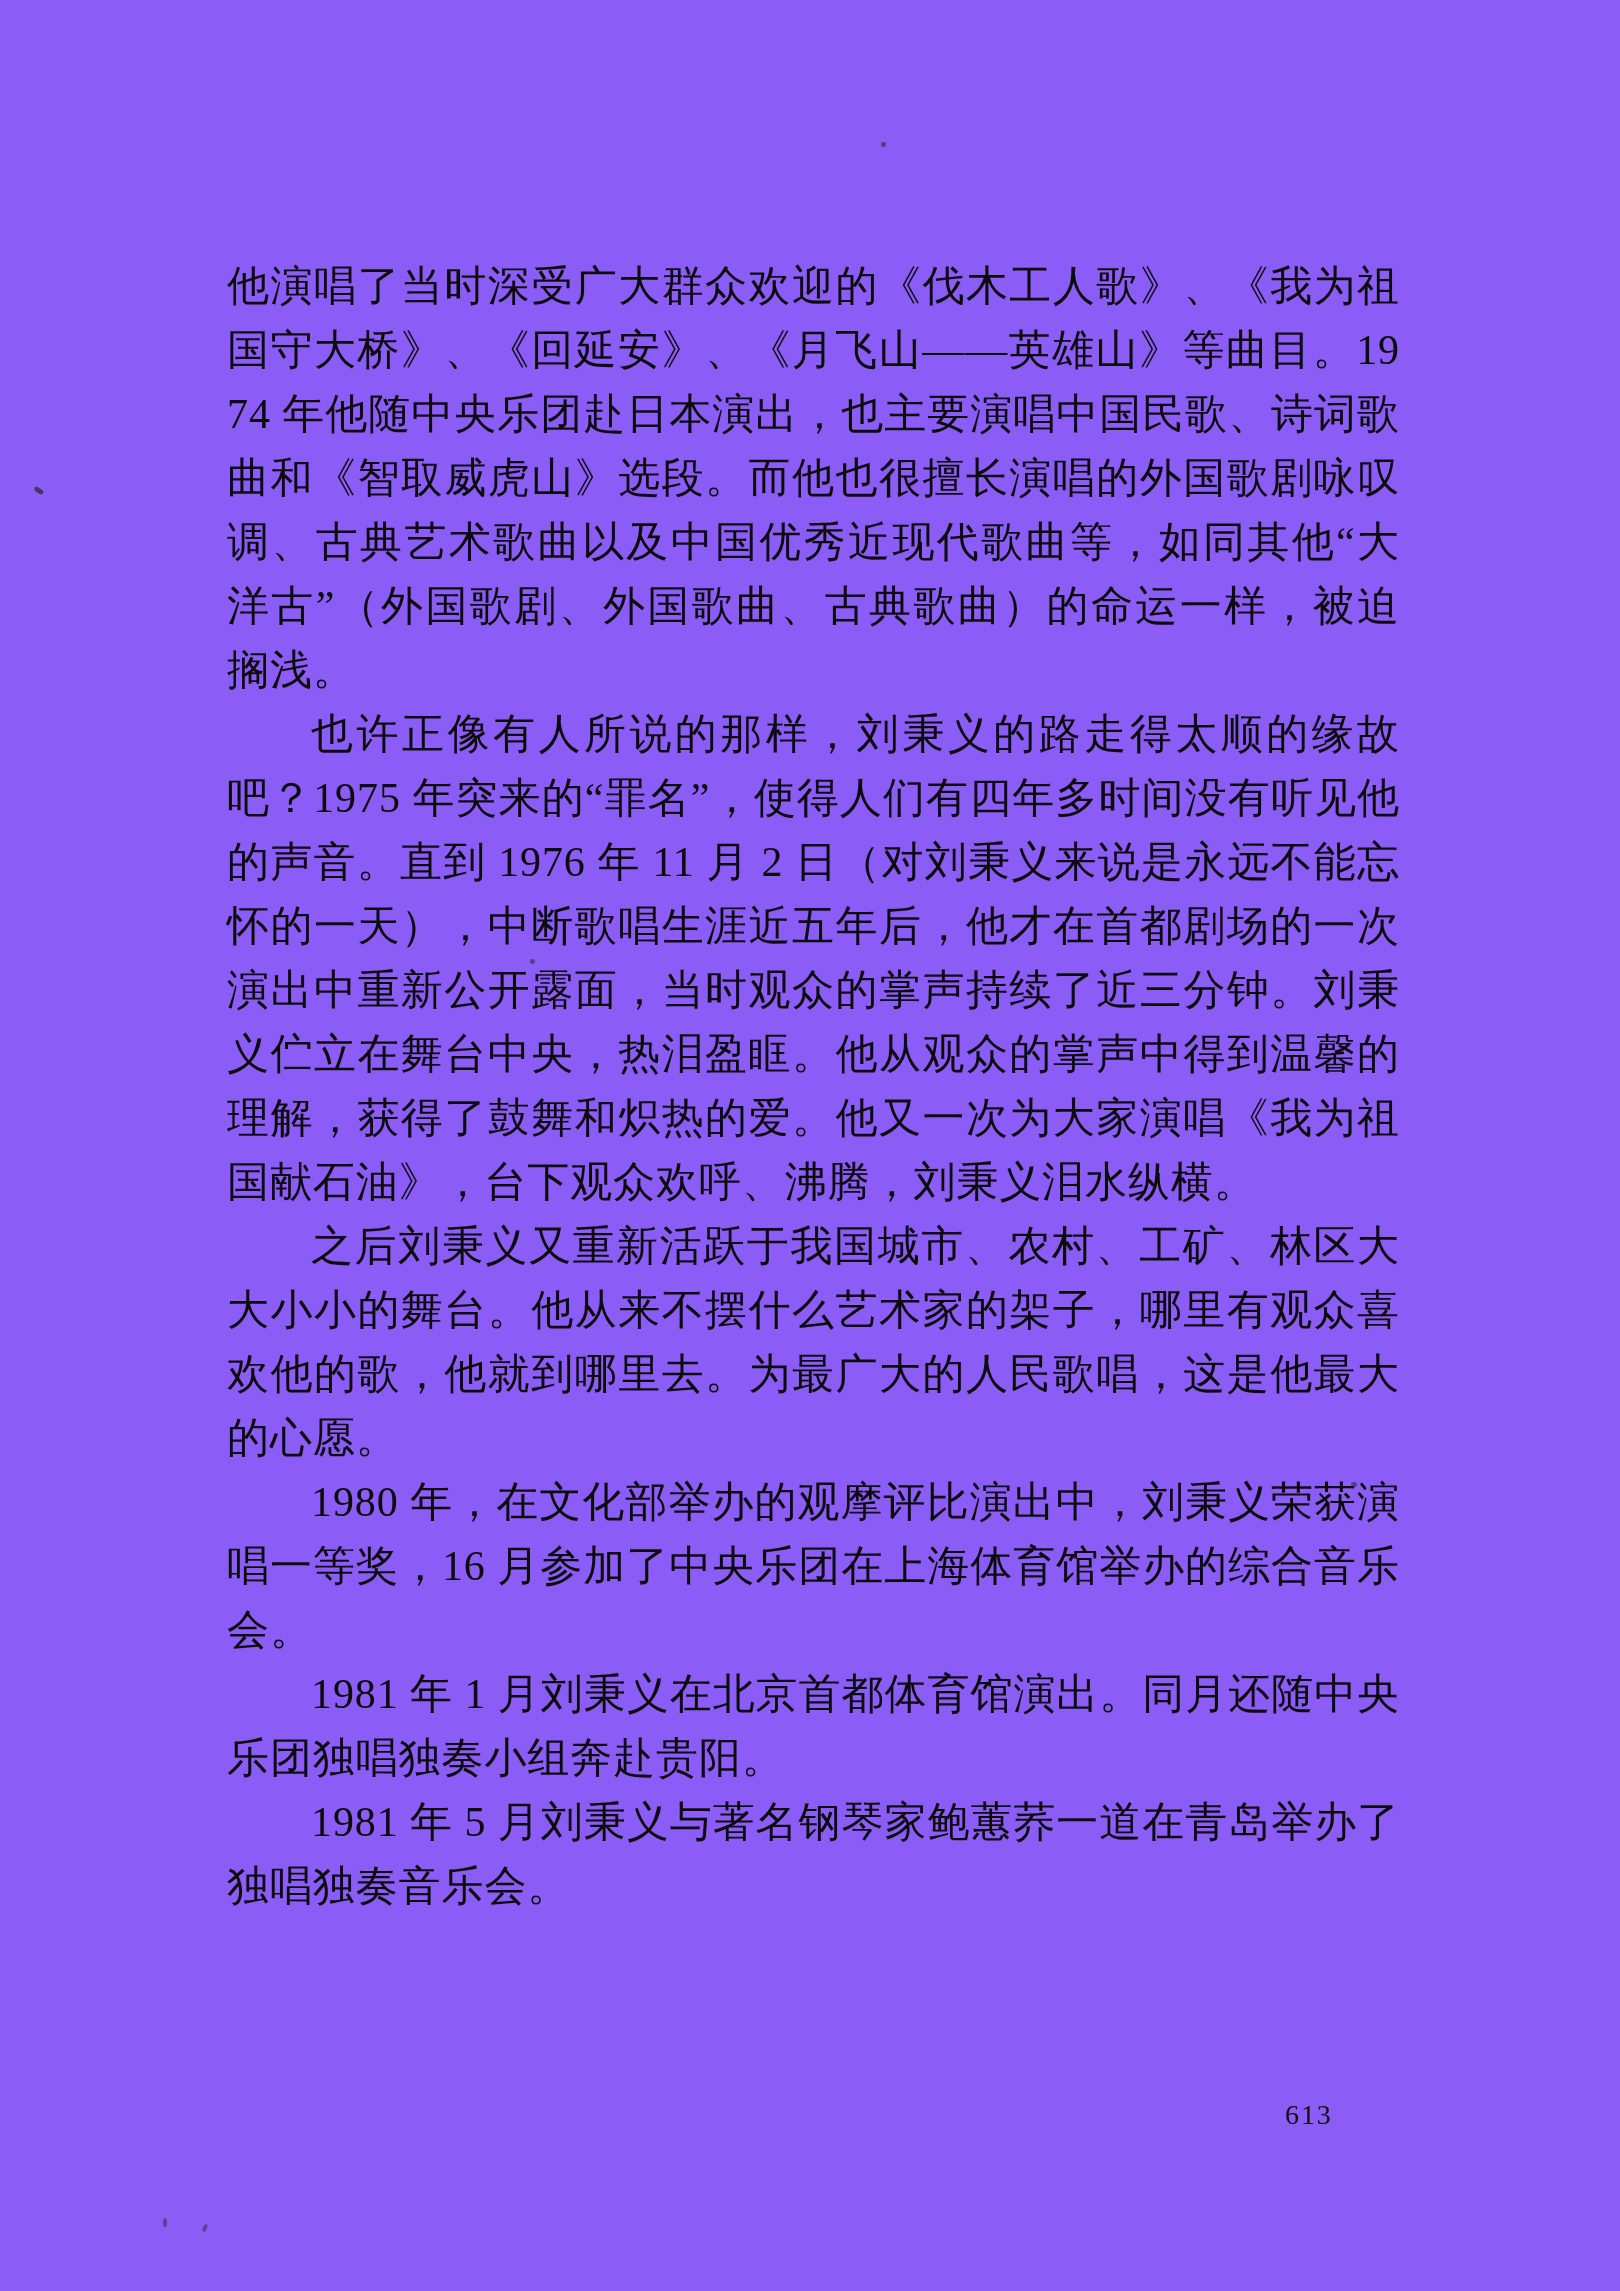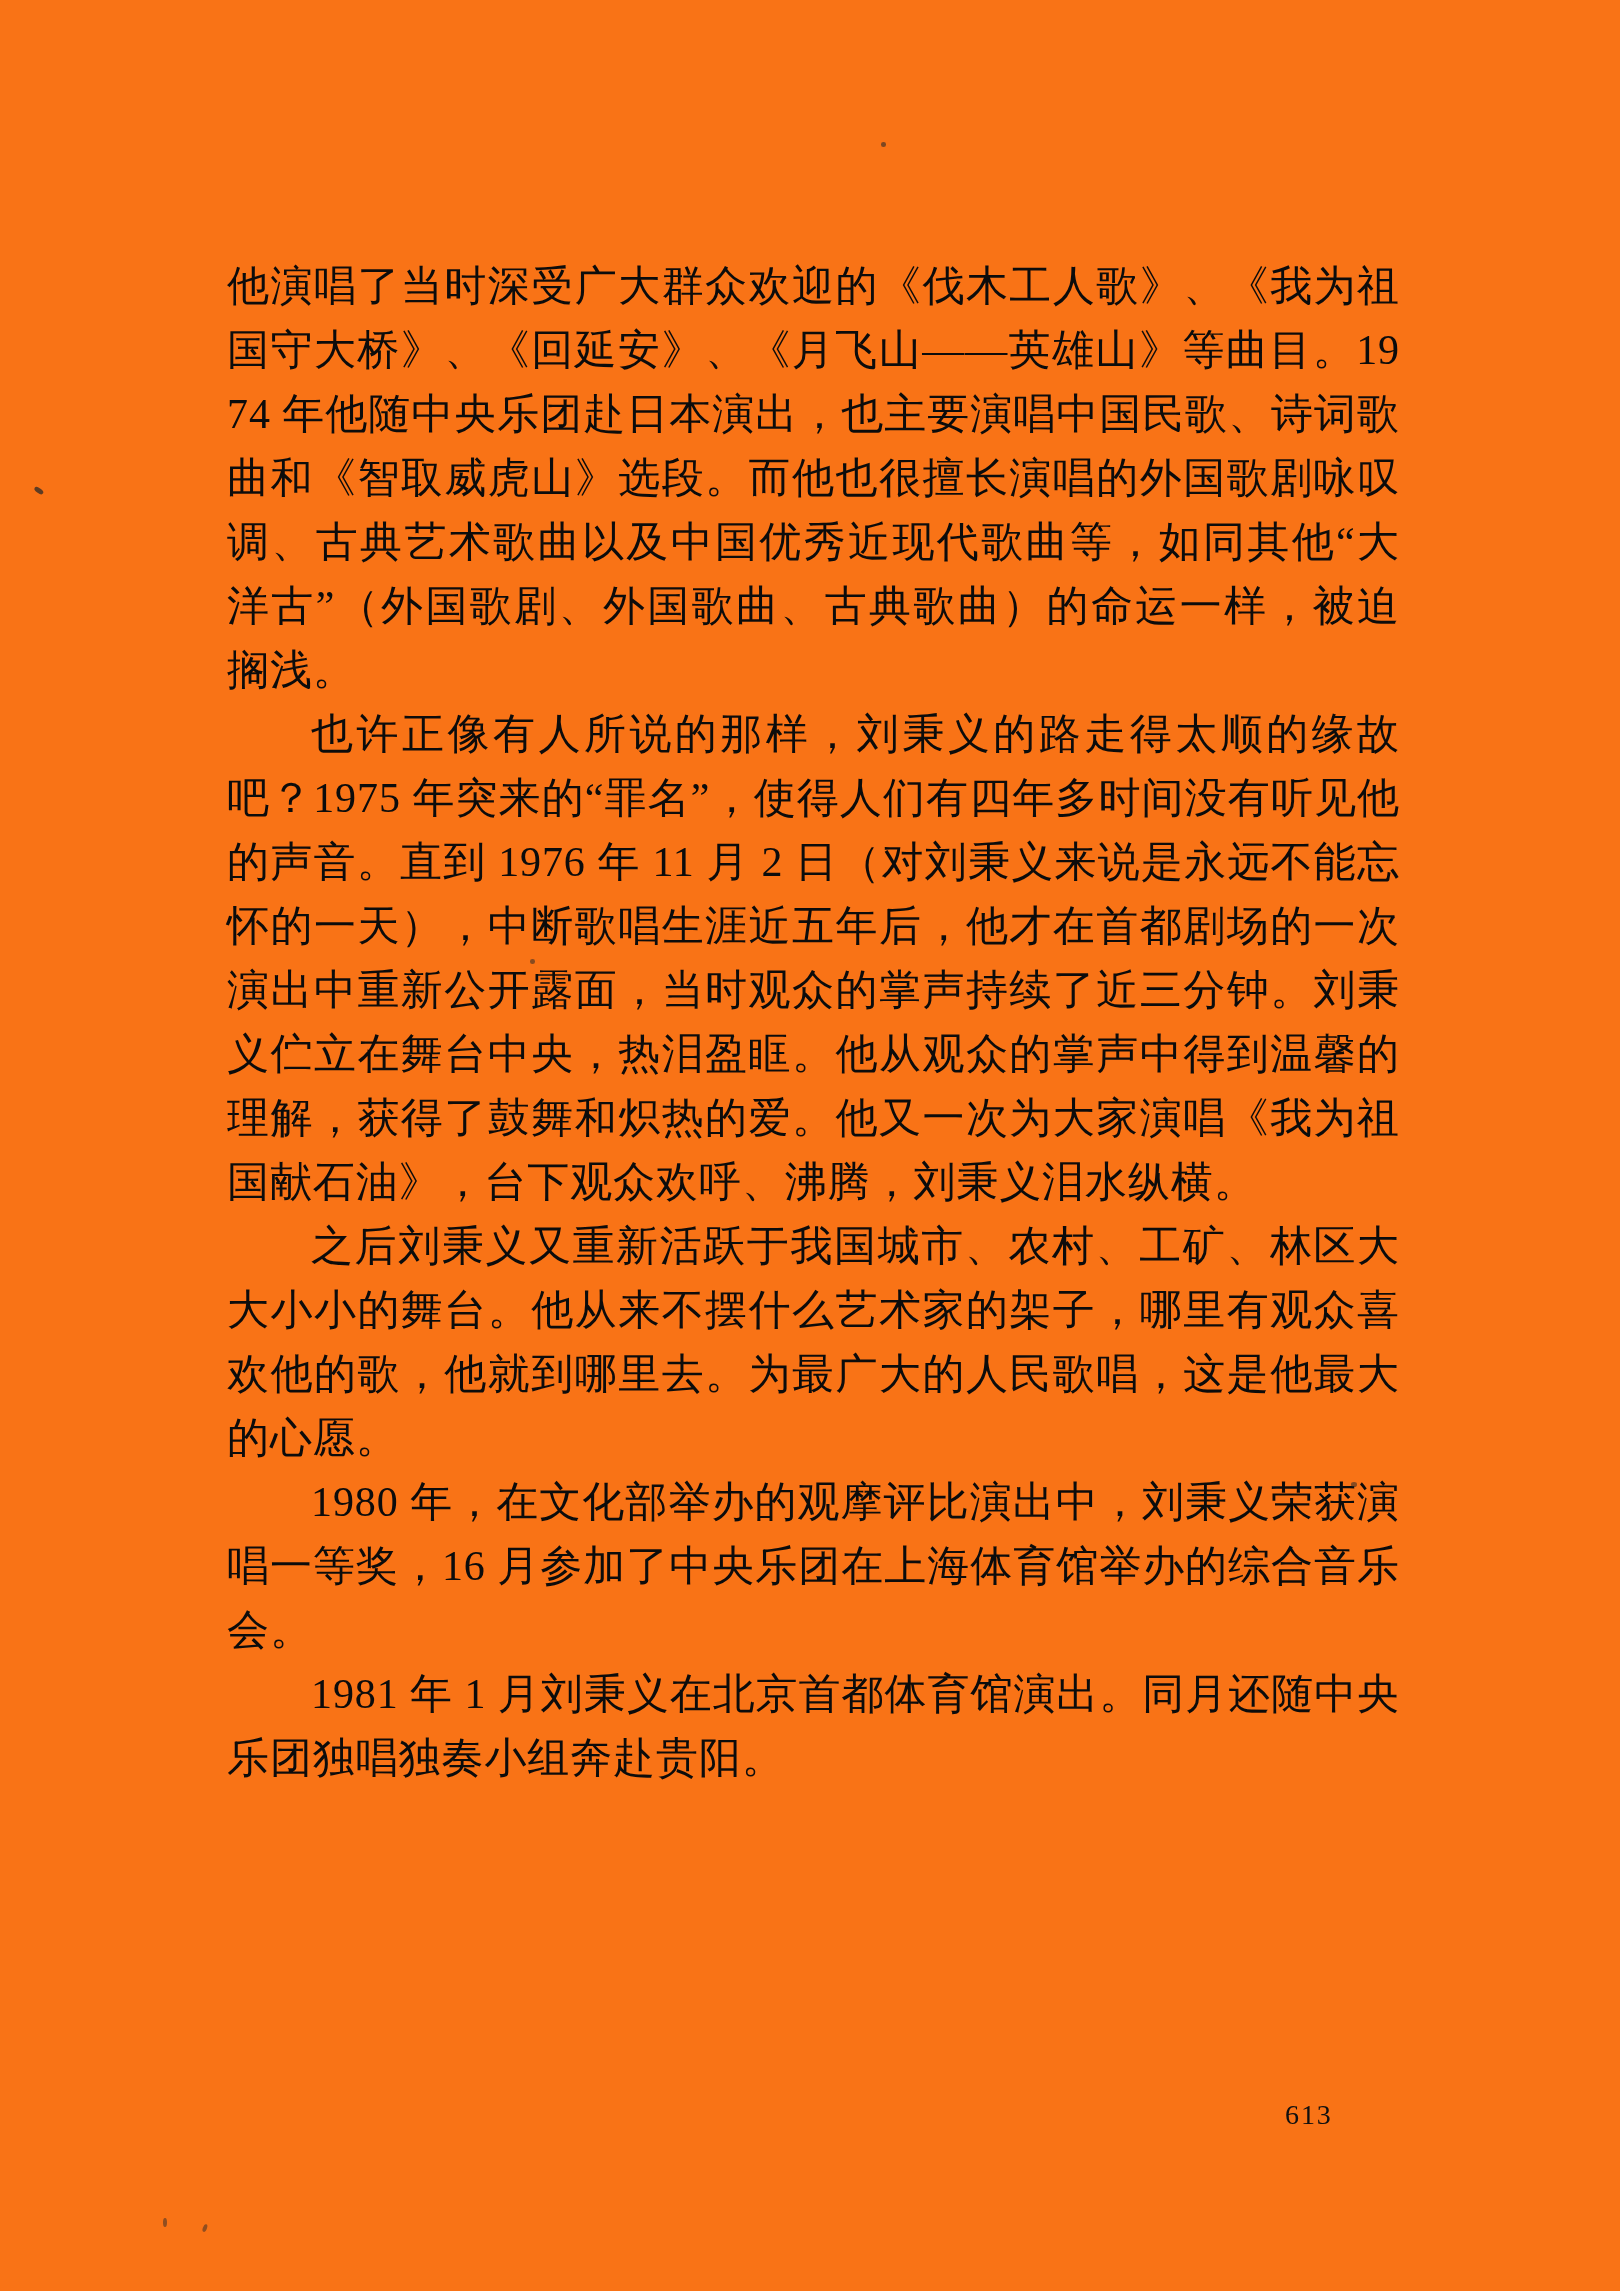--- a/index.html
+++ b/index.html
@@ -11,21 +11,21 @@
     position: relative;
     width: 1620px;
     height: 2291px;
     overflow: hidden;
     font-family: "Liberation Serif", "DejaVu Serif", serif;
     color: #0c0c0c;
   }
   .scan-page {
     position: absolute;
     inset: 0;
-    background: #f97316;
+    background: #8b5cf6;
   }
   .text-column {
     position: absolute;
     left: 227px;
     top: 254px;
     width: 1173px;
   }
   p.para {
     margin: 0;
     padding: 0;
@@ -65,20 +65,21 @@
 <body>
 
 <div class="scan-page">
 
   <div class="text-column">
     <p class="para no-indent">他演唱了当时深受广大群众欢迎的《伐木工人歌》、《我为祖国守大桥》、《回延安》、《月飞山——英雄山》等曲目。1974 年他随中央乐团赴日本演出，也主要演唱中国民歌、诗词歌曲和《智取威虎山》选段。而他也很擅长演唱的外国歌剧咏叹调、古典艺术歌曲以及中国优秀近现代歌曲等，如同其他“大洋古”（外国歌剧、外国歌曲、古典歌曲）的命运一样，被迫搁浅。</p>
     <p class="para">也许正像有人所说的那样，刘秉义的路走得太顺的缘故吧？1975 年突来的“罪名”，使得人们有四年多时间没有听见他的声音。直到 1976 年 11 月 2 日（对刘秉义来说是永远不能忘怀的一天），中断歌唱生涯近五年后，他才在首都剧场的一次演出中重新公开露面，当时观众的掌声持续了近三分钟。刘秉义伫立在舞台中央，热泪盈眶。他从观众的掌声中得到温馨的理解，获得了鼓舞和炽热的爱。他又一次为大家演唱《我为祖国献石油》，台下观众欢呼、沸腾，刘秉义泪水纵横。</p>
     <p class="para">之后刘秉义又重新活跃于我国城市、农村、工矿、林区大大小小的舞台。他从来不摆什么艺术家的架子，哪里有观众喜欢他的歌，他就到哪里去。为最广大的人民歌唱，这是他最大的心愿。</p>
     <p class="para">1980 年，在文化部举办的观摩评比演出中，刘秉义荣获演唱一等奖，16 月参加了中央乐团在上海体育馆举办的综合音乐会。</p>
     <p class="para">1981 年 1 月刘秉义在北京首都体育馆演出。同月还随中央乐团独唱独奏小组奔赴贵阳。</p>
+    <p class="para">1981 年 5 月刘秉义与著名钢琴家鲍蕙荞一道在青岛举办了独唱独奏音乐会。</p>
   </div>
 
   <div class="page-number">613</div>
 
   <div class="speck s1"></div>
   <div class="speck s2"></div>
   <div class="speck s3"></div>
   <div class="speck s4"></div>
   <div class="speck s5"></div>
   <div class="speck s6"></div>

